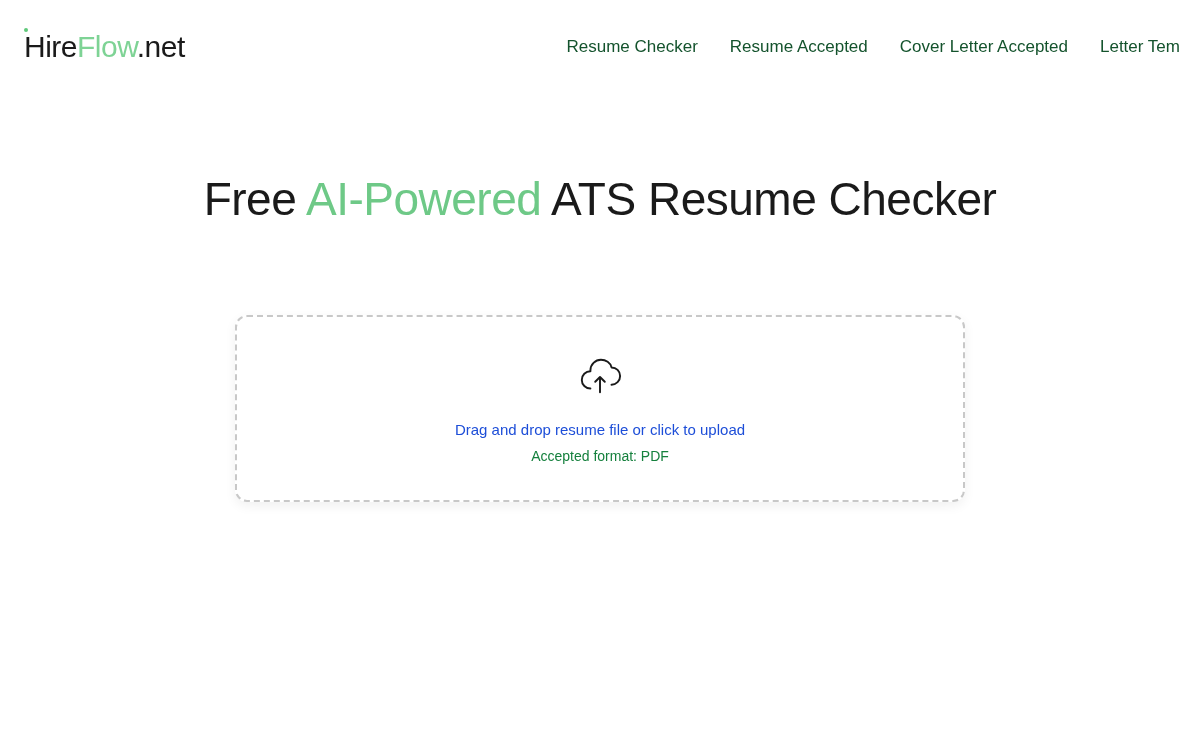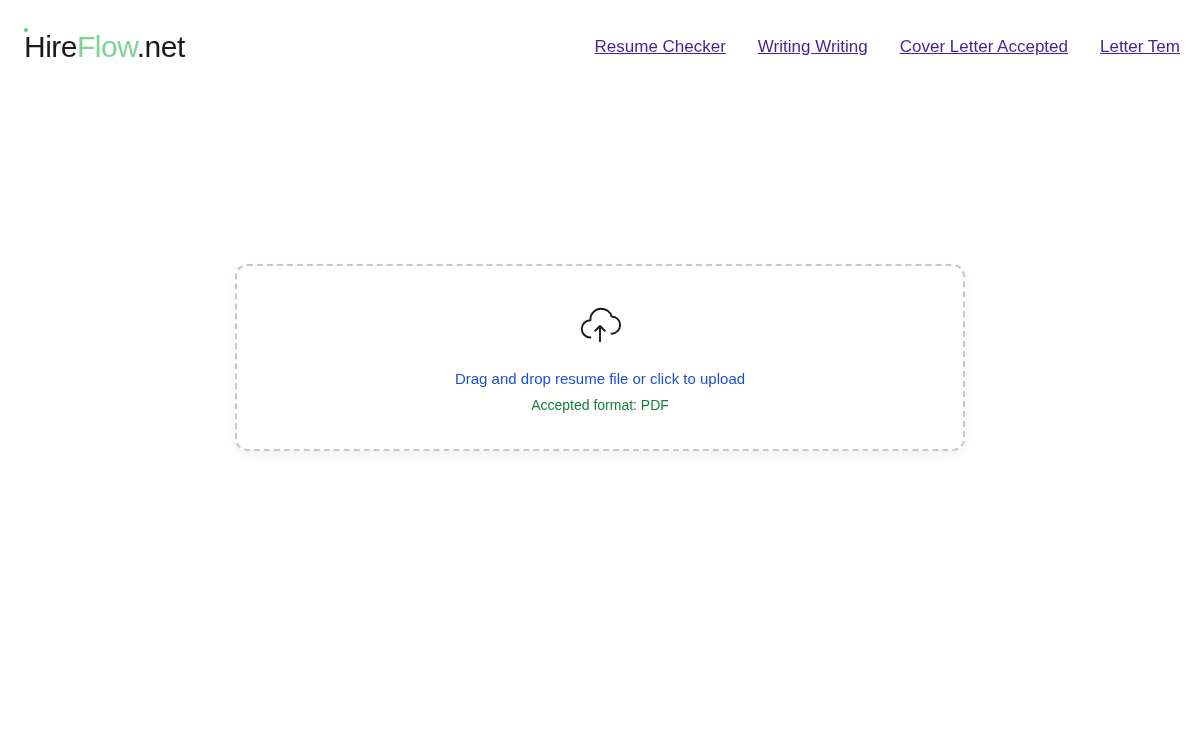--- a/index.html
+++ b/index.html
@@ -56,24 +56,23 @@
     
     .nav {
       display: flex;
       gap: 32px;
       margin-left: auto;
       padding-right: 0;
     }
     
     .nav-item {
       font-size: 17px;
-      color: #4c1d95;
+      color: #14532d;
       white-space: nowrap;
       cursor: pointer;
-      text-decoration: underline;
     }
     
     .hero {
       text-align: center;
       padding: 80px 40px 0;
       max-width: 980px;
       margin: 0 auto;
     }
     
     .hero-title {
@@ -134,27 +133,30 @@
   </style>
 </head>
 <body>
 
 <header class="header">
   <div class="logo">
     <span class="logo-hire">Hire</span><span class="logo-flow">Flow</span><span class="logo-net">.net</span>
   </div>
   <nav class="nav">
     <a class="nav-item">Resume Checker</a>
-    <a class="nav-item">Writing Writing</a>
+    <a class="nav-item">Resume Accepted</a>
     <a class="nav-item">Cover Letter Accepted</a>
     <a class="nav-item">Letter Tem</a>
   </nav>
 </header>
 
 <section class="hero">
+  <h1 class="hero-title">
+    <span>Free </span><span class="hero-title-accent">AI-Powered</span><span> ATS Resume Checker</span>
+  </h1>
 </section>
 
 <div class="upload-zone">
   <span class="upload-icon">
     <svg viewBox="0 0 48 40">
       <path d="M36 28c5 0 9-4 9-9s-4-9-9-9c-1-5-6-8-11-8-6 0-11 5-11 11 0 0 0 1 0 1-5 0-9 4-9 9s4 9 9 9" stroke-linecap="round" stroke-linejoin="round"></path>
       <path d="M24 36V20M24 20l-5 5M24 20l5 5" stroke-linecap="round" stroke-linejoin="round"></path>
     </svg>
   </span>
   <div class="upload-text">Drag and drop resume file or click to upload</div>

